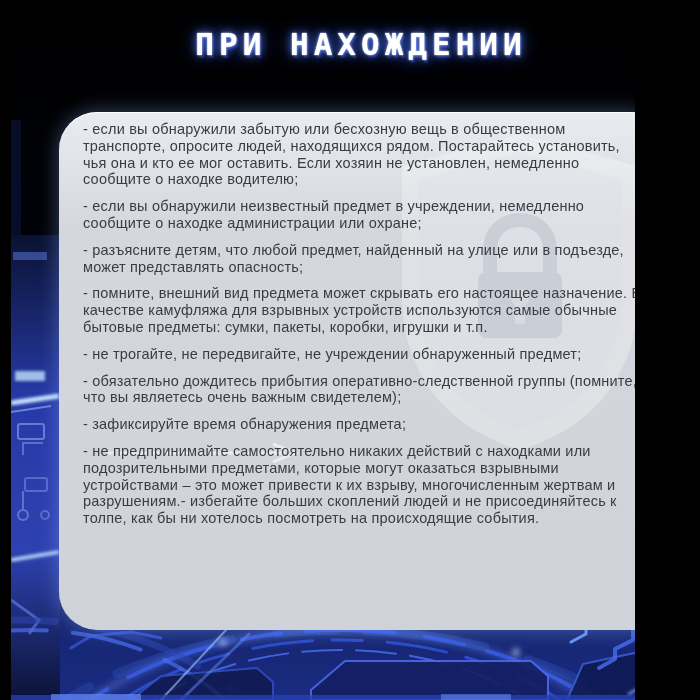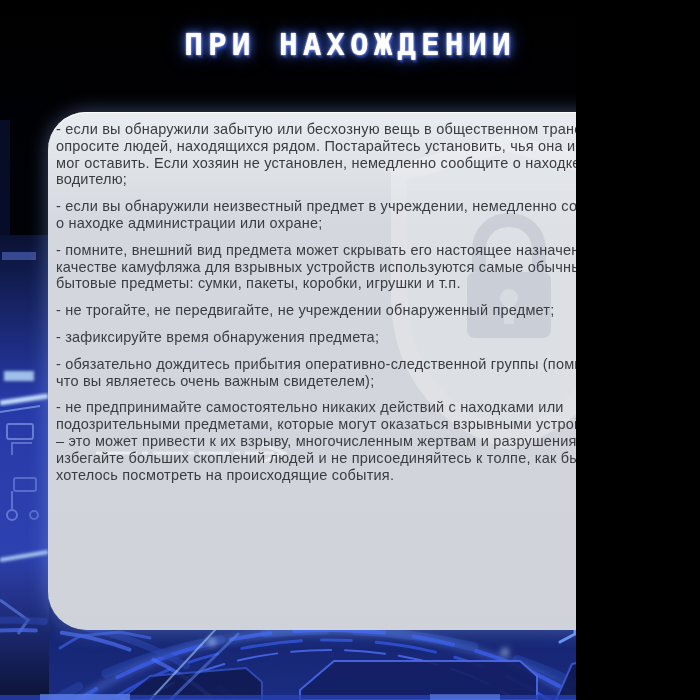--- a/index.html
+++ b/index.html
@@ -1,18 +1,18 @@
 <!DOCTYPE html>
 <html><head>
 <meta charset="utf-8">
 <style>
   html,body{margin:0;padding:0;background:#000;}
   .poster{
-    position:relative;width:576px;height:700px;overflow:hidden;
-    background:#d946ef;font-family:"Liberation Sans",sans-serif;
+    position:relative;width:624px;height:700px;overflow:hidden;
+    background:#d946ef;font-family:"Liberation Sans",sans-serif;margin-left:11px;
   }
   .bg-art{position:absolute;left:0;top:0;width:700px;height:700px;display:block;}
   
   .title{
     position:absolute;top:28px;left:0;width:700px;text-align:center;z-index:3;
     font-family:"DejaVu Sans Mono",monospace;font-weight:bold;
     color:#ffffff;font-size:31px;line-height:33px;letter-spacing:5px;
     text-shadow:
       0 0 2px #ffffff,
       0 0 9px rgba(90,130,255,.95),
@@ -22,21 +22,21 @@
   
   .card{
     position:absolute;left:48px;top:112px;width:609px;height:518px;z-index:2;
     border-radius:38px;overflow:hidden;
     background:linear-gradient(180deg,#e9ecf0 0%,#d4d7dd 22%,#cfd2d8 100%);
     box-shadow:0 0 20px rgba(140,180,255,.4), inset 0 1px 0 rgba(255,255,255,.9);
   }
   .watermark{position:absolute;right:14px;top:14px;width:268px;height:330px;opacity:.55;}
   .card-arrow{position:absolute;left:48px;top:330px;width:200px;height:22px;opacity:.8;}
   .card-text{
-    position:relative;z-index:1;padding:9px 22px 0 8px;
+    position:relative;z-index:1;padding:9px 22px 0 24px;
     color:#3a3c41;font-size:14.5px;line-height:16.8px;letter-spacing:.2px;
   }
   .card-text p{margin:0 0 10px 0;}
 </style>
 </head>
 <body>
 
 <div class="poster">
 
   <svg class="bg-art" viewBox="0 0 700 700">
@@ -152,21 +152,22 @@
     </svg>
 
     <svg class="card-arrow" viewBox="0 0 200 22">
       <path d="M0 11 H178" stroke="#f2f4f7" stroke-width="3" stroke-dasharray="6 5 30 5" opacity="0.9"></path>
       <path d="M166 2 L188 11 L166 20" fill="none" stroke="#f2f4f7" stroke-width="3" opacity="0.9"></path>
     </svg>
 
     <div class="card-text">
         <p>- если вы обнаружили забытую или бесхозную вещь в общественном транспорте, опросите людей, находящихся рядом. Постарайтесь установить, чья она и кто ее мог оставить. Если хозяин не установлен, немедленно сообщите о находке водителю;</p>
         <p>- если вы обнаружили неизвестный предмет в учреждении, немедленно сообщите о находке администрации или охране;</p>
+        <p>- разъясните детям, что любой предмет, найденный на улице или в подъезде, может представлять опасность;</p>
         <p>- помните, внешний вид предмета может скрывать его настоящее назначение. В качестве камуфляжа для взрывных устройств используются самые обычные бытовые предметы: сумки, пакеты, коробки, игрушки и т.п.</p>
         <p>- не трогайте, не передвигайте, не учреждении обнаруженный предмет;</p>
+        <p>- обязательно дождитесь прибытия оперативно-следственной группы (помните, что вы являетесь очень важным свидетелем);</p>
         <p>- зафиксируйте время обнаружения предмета;</p>
-        <p>- обязательно дождитесь прибытия оперативно-следственной группы (помните, что вы являетесь очень важным свидетелем);</p>
         <p>- не предпринимайте самостоятельно никаких действий с находками или подозрительными предметами, которые могут оказаться взрывными устройствами – это может привести к их взрыву, многочисленным жертвам и разрушениям.- избегайте больших скоплений людей и не присоединяйтесь к толпе, как бы ни хотелось посмотреть на происходящие события.</p>
       </div>
   </div>
 
 </div>
 
 </body></html>

